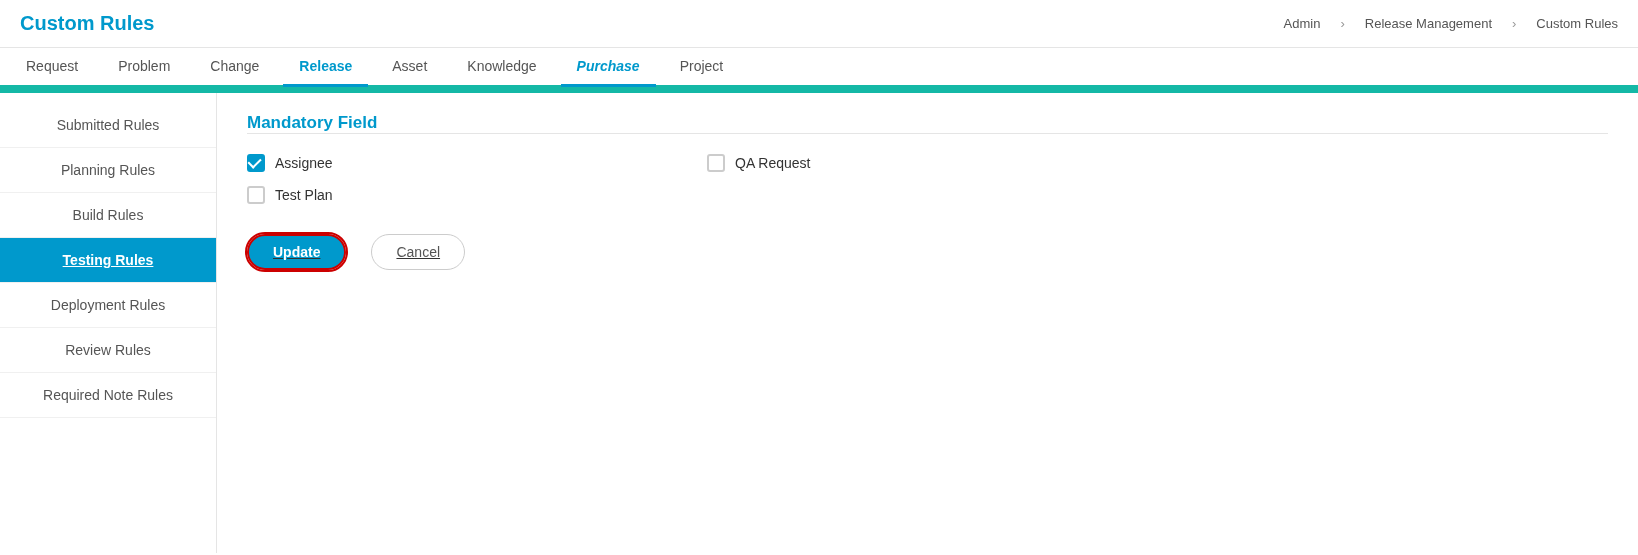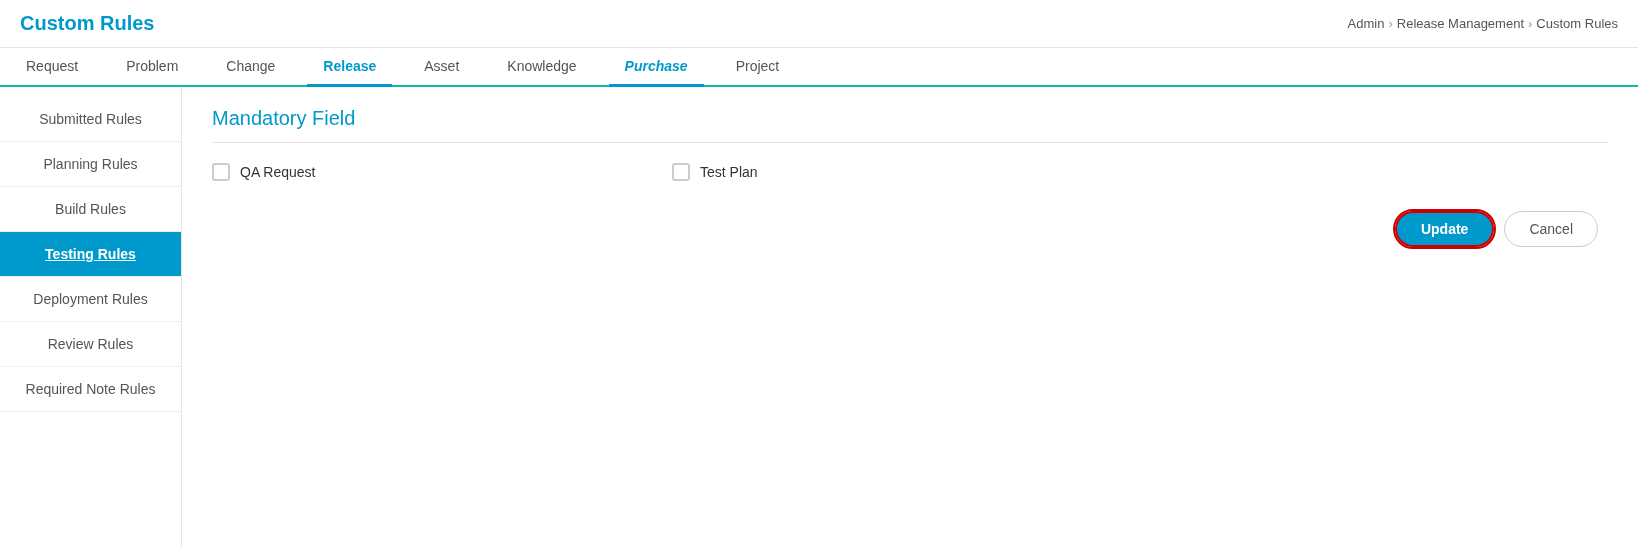--- a/index.html
+++ b/index.html
@@ -14,38 +14,38 @@
       border-bottom: 1px solid #e5e5e5;
     }
     .top-header .page-title {
       font-size: 20px;
       font-weight: bold;
       color: #0099cc;
     }
     .breadcrumb {
       display: flex;
       align-items: center;
-      gap: 4px;
+      gap: 20px;
       font-size: 13px;
       color: #555;
     }
     .breadcrumb .separator {
       color: #999;
     }
     .breadcrumb .current {
       color: #555;
     }
 
     
     .top-nav {
       display: flex;
       align-items: center;
       padding: 0 10px;
-      border-bottom: 2px solid #14b8a6;
-      gap: 16px;
+      border-bottom: 8px solid #14b8a6;
+      gap: 8px;
     }
     .top-nav .nav-tab {
       padding: 10px 16px;
       cursor: pointer;
       color: #555;
       font-size: 14px;
       border-bottom: 3px solid transparent;
       margin-bottom: -2px;
       white-space: nowrap;
     }
@@ -62,21 +62,21 @@
     }
 
     
     .main-layout {
       display: flex;
       min-height: 460px;
     }
 
     
     .sidebar {
-      width: 182px;
+      width: 217px;
       border-right: 1px solid #e5e5e5;
       padding-top: 10px;
       flex-shrink: 0;
     }
     .sidebar-item {
       padding: 14px 20px;
       cursor: pointer;
       color: #555;
       font-size: 14px;
       text-align: center;
@@ -88,24 +88,23 @@
       font-weight: 600;
       text-decoration: underline;
     }
 
     
     .content-area {
       flex: 1;
       padding: 20px 30px;
     }
     .section-title {
-      font-size: 20px;
-      color: #0099cc;
-      font-weight: 400;
-      margin-bottom: 12px;
+      font-size: 17px;
+      color: #0099cc;
+      font-weight: 700;
     }
     .divider {
       border: none;
       border-top: 1px solid #e5e5e5;
       margin-bottom: 20px;
     }
 
     
     .fields-grid {
       display: grid;
@@ -146,24 +145,24 @@
       width: 10px;
       height: 6px;
       border-left: 2px solid #fff;
       border-bottom: 2px solid #fff;
       transform: rotate(-45deg) translateY(-2px);
     }
 
     
     .action-row {
       display: flex;
-      justify-content: flex-end;
-      gap: 10px;
+      gap: 25px;
       margin-top: 30px;
       padding-right: 10px;
+      text-decoration: underline;
     }
     .btn-update {
       padding: 8px 24px;
       background: #0099cc;
       color: #fff;
       border: 2px solid #cc0000;
       border-radius: 20px;
       cursor: pointer;
       font-size: 14px;
       font-weight: 600;
@@ -215,20 +214,24 @@
     <div class="sidebar-item">Review Rules</div>
     <div class="sidebar-item">Required Note Rules</div>
   </div>
 
   <div class="content-area">
     <div class="section-title">Mandatory Field</div>
     <hr class="divider">
 
     <div class="fields-grid">
 
+      <div class="field-row">
+        <div class="checkbox-wrapper checked"></div>
+        <span class="field-label">Assignee</span>
+      </div>
 
       <div class="field-row">
         <div class="checkbox-wrapper"></div>
         <span class="field-label">QA Request</span>
       </div>
 
       <div class="field-row">
         <div class="checkbox-wrapper"></div>
         <span class="field-label">Test Plan</span>
       </div>

